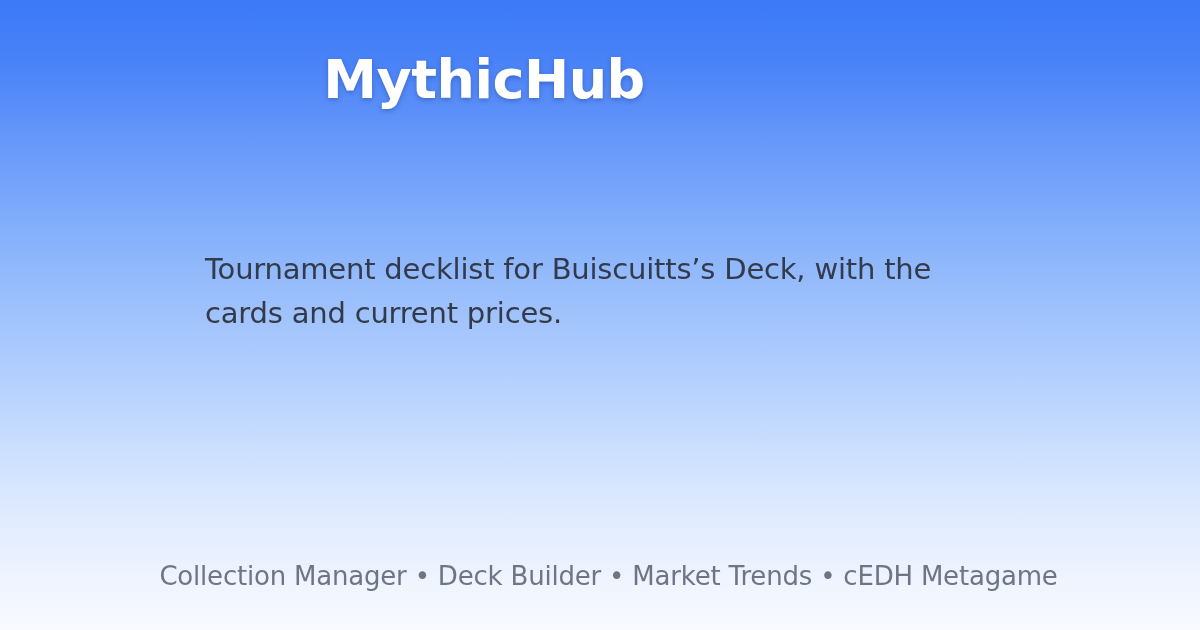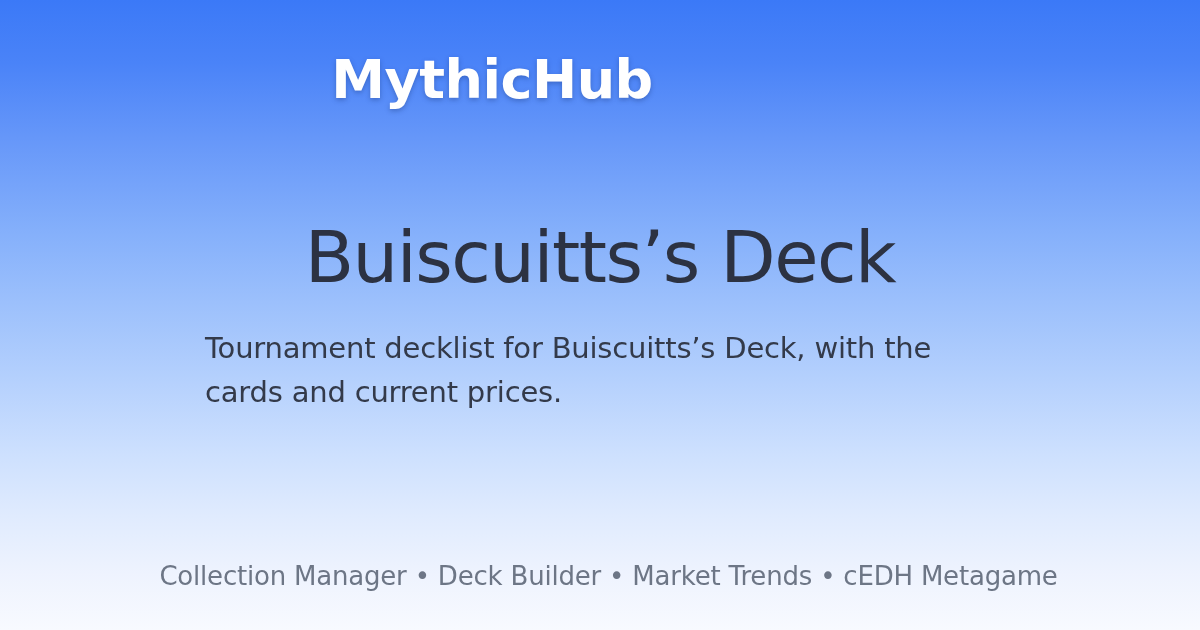--- a/index.html
+++ b/index.html
@@ -35,21 +35,21 @@
     display: flex;
     flex-direction: column;
     align-items: center;
     overflow: hidden;
   }
 
   
   .brand-wrap {
     position: absolute;
     top: 0;
-    left: 8px;
+    left: 0;
     width: 968px;
     height: 160px;
     display: flex;
     align-items: center;
     justify-content: center;
   }
 
   .brand {
     font-family: "DejaVu Sans", "Liberation Sans", sans-serif;
     font-size: 54px;
@@ -116,19 +116,18 @@
 </head>
 <body>
 
 <div id="og-card">
 
   <div class="brand-wrap">
     <div class="brand">MythicHub</div>
   </div>
 
   <div class="center-block">
-    <h1 class="deck-title">Buiscuitts’s Deck</h1>
     <p class="deck-subtitle">Tournament decklist for Buiscuitts’s Deck, with the cards and current prices.</p>
   </div>
 
   <div class="footer-features">Collection Manager • Deck Builder • Market Trends • cEDH Metagame</div>
 
 </div>
 
 </body></html>

